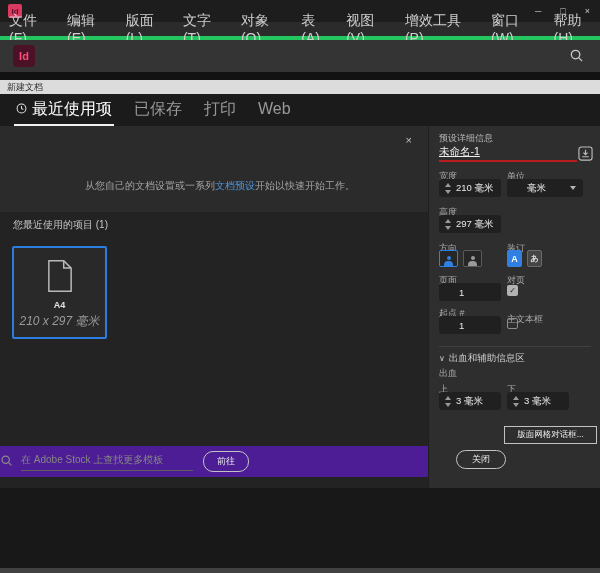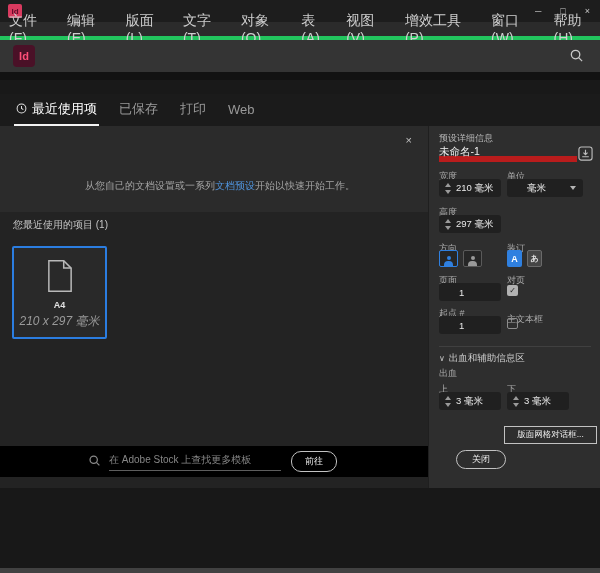--- a/index.html
+++ b/index.html
@@ -20,43 +20,43 @@
   .toolbar-logo { position:absolute; left:13px; top:5px; width:22px; height:22px; background:#4a1127; color:#ff4f78; font-size:11px; font-weight:bold; border-radius:4px; display:flex; align-items:center; justify-content:center; }
   .toolbar-search { position:absolute; right:16px; top:9px; width:16px; height:16px; display:flex; align-items:center; justify-content:center; }
 
   .strip-black { position:absolute; left:0; top:72px; width:600px; height:8px; background:#121212; }
 
   
   .dialog-title { position:absolute; left:0; top:80px; width:600px; height:14px; background:#dcdcdc; color:#2a2a2a; font-size:9px; display:flex; align-items:center; padding-left:7px; }
 
   
   .tabsrow { position:absolute; left:0; top:94px; width:600px; height:32px; background:#1b1b1b; display:flex; align-items:stretch; gap:18px; padding-left:14px; }
-  .tab { display:flex; align-items:center; gap:5px; font-size:13px; color:#999; border-bottom:2px solid transparent; padding:0 2px; cursor:default; }
+  .tab { display:flex; align-items:center; gap:5px; font-size:16px; color:#999; border-bottom:2px solid transparent; padding:0 2px; cursor:default; }
   .tab.active { color:#fff; border-bottom-color:#f2f2f2; }
 
   
   .left-area { position:absolute; left:0; top:126px; width:428px; height:362px; background:#232323; }
   .banner { position:absolute; left:0; top:0; width:428px; height:86px; background:#2b2b2b; }
   .banner-close { position:absolute; right:16px; top:8px; color:#c0c0c0; font-size:11px; }
   .banner-title { position:absolute; left:0; top:23px; width:100%; text-align:center; color:#ececec; font-size:18px; letter-spacing:1px; }
   .banner-sub { position:absolute; left:0; top:53px; width:100%; text-align:center; color:#a5a5a5; font-size:10px;padding-left:12px; }
   .banner-sub .link { color:#5096e0; }
   .recent-heading { position:absolute; left:13px; top:92px; color:#c6c6c6; font-size:10px; }
   .card { position:absolute; left:12px; top:120px; width:95px; height:93px; background:#292929; border:2px solid #2b7de0; border-radius:2px; display:flex; flex-direction:column; align-items:center; }
   .card svg { margin-top:11px; }
   .card-name { margin-top:7px; font-size:9px; color:#e2e2e2; font-weight:bold; }
   .card-dims { margin-top:3px; font-size:12px; color:#9a9a9a;font-style:italic; }
-  .stock-row { position:absolute; left:0; top:320px; width:428px; height:31px; background:#000000; display:flex; align-items:center; padding-left:88px; }
+  .stock-row { position:absolute; left:0; top:320px; width:428px; height:31px; background:#4c1d95; display:flex; align-items:center; }
   .stock-placeholder { margin-left:8px; width:172px; font-size:10px; color:#868686; border-bottom:1px solid #5e5e5e; padding-bottom:3px; white-space:nowrap; overflow:hidden; }
   .go-btn { margin-left:10px; border:1px solid #c2c2c2; border-radius:10px; color:#ececec; font-size:9px; padding:3px 13px; background:transparent; }
 
   
   .right-panel { position:absolute; left:428px; top:126px; width:172px; height:362px; background:#2e2e2e; border-left:1px solid #1f1f1f; }
   .p-heading { position:absolute; left:10px; top:6px; font-size:9px; color:#b8b8b8; }
-  .name-field { position:absolute; left:10px; top:19px; width:138px; height:17px; border-bottom:6px solid #b91c1c; font-size:10.5px; color:#f0f0f0; }
+  .name-field { position:absolute; left:10px; top:19px; width:138px; height:17px; border-bottom:2px solid #b91c1c; font-size:10.5px; color:#f0f0f0;text-decoration:underline; }
   .save-preset { position:absolute; left:149px; top:20px; width:15px; height:15px; }
   .flabel { position:absolute; font-size:9px; color:#ababab; }
   .fbox { position:absolute; height:18px; background:#202020; border-radius:3px; display:flex; align-items:center; font-size:9.5px; color:#e8e8e8; }
   .spin { display:flex; flex-direction:column; gap:3px; margin:0 5px 0 6px; }
   .tri-up { width:0; height:0; border-left:3px solid transparent; border-right:3px solid transparent; border-bottom:4px solid #9a9a9a; }
   .tri-dn { width:0; height:0; border-left:3px solid transparent; border-right:3px solid transparent; border-top:4px solid #9a9a9a; }
   .chev { width:0; height:0; border-left:3.5px solid transparent; border-right:3.5px solid transparent; border-top:4px solid #b5b5b5; margin-left:auto; margin-right:7px; }
   .pad-l { padding-left:20px; }
   .icon-row { position:absolute; display:flex; gap:5px; align-items:center; }
   .orient { width:19px; height:17px; border:1px solid #5a5a5a; border-radius:2px; background:#262626; display:flex; align-items:flex-end; justify-content:center; overflow:hidden; color:#9a9a9a; }
@@ -116,20 +116,23 @@
         <svg width="15" height="15" viewBox="0 0 16 16">
             <circle cx="7" cy="7" r="4.5" fill="none" stroke="#c9c9c9" stroke-width="1.4"></circle>
             <line x1="10.3" y1="10.3" x2="14" y2="14" stroke="#c9c9c9" stroke-width="1.4"></line>
           </svg>
       </span>
     </div>
   </div>
 
   <div class="strip-black"></div>
 
+  <div class="dialog-title">
+    <span>新建文档</span>
+  </div>
 
   <div class="tabsrow">
     <div class="tab active">
       <span>
         <svg width="11" height="11" viewBox="0 0 12 12">
             <circle cx="6" cy="6" r="4.8" fill="none" stroke="#e0e0e0" stroke-width="1.1"></circle>
             <path d="M6 3.2V6l2 1.3" fill="none" stroke="#e0e0e0" stroke-width="1.1"></path>
           </svg>
       </span>
       <span>最近使用项</span>

